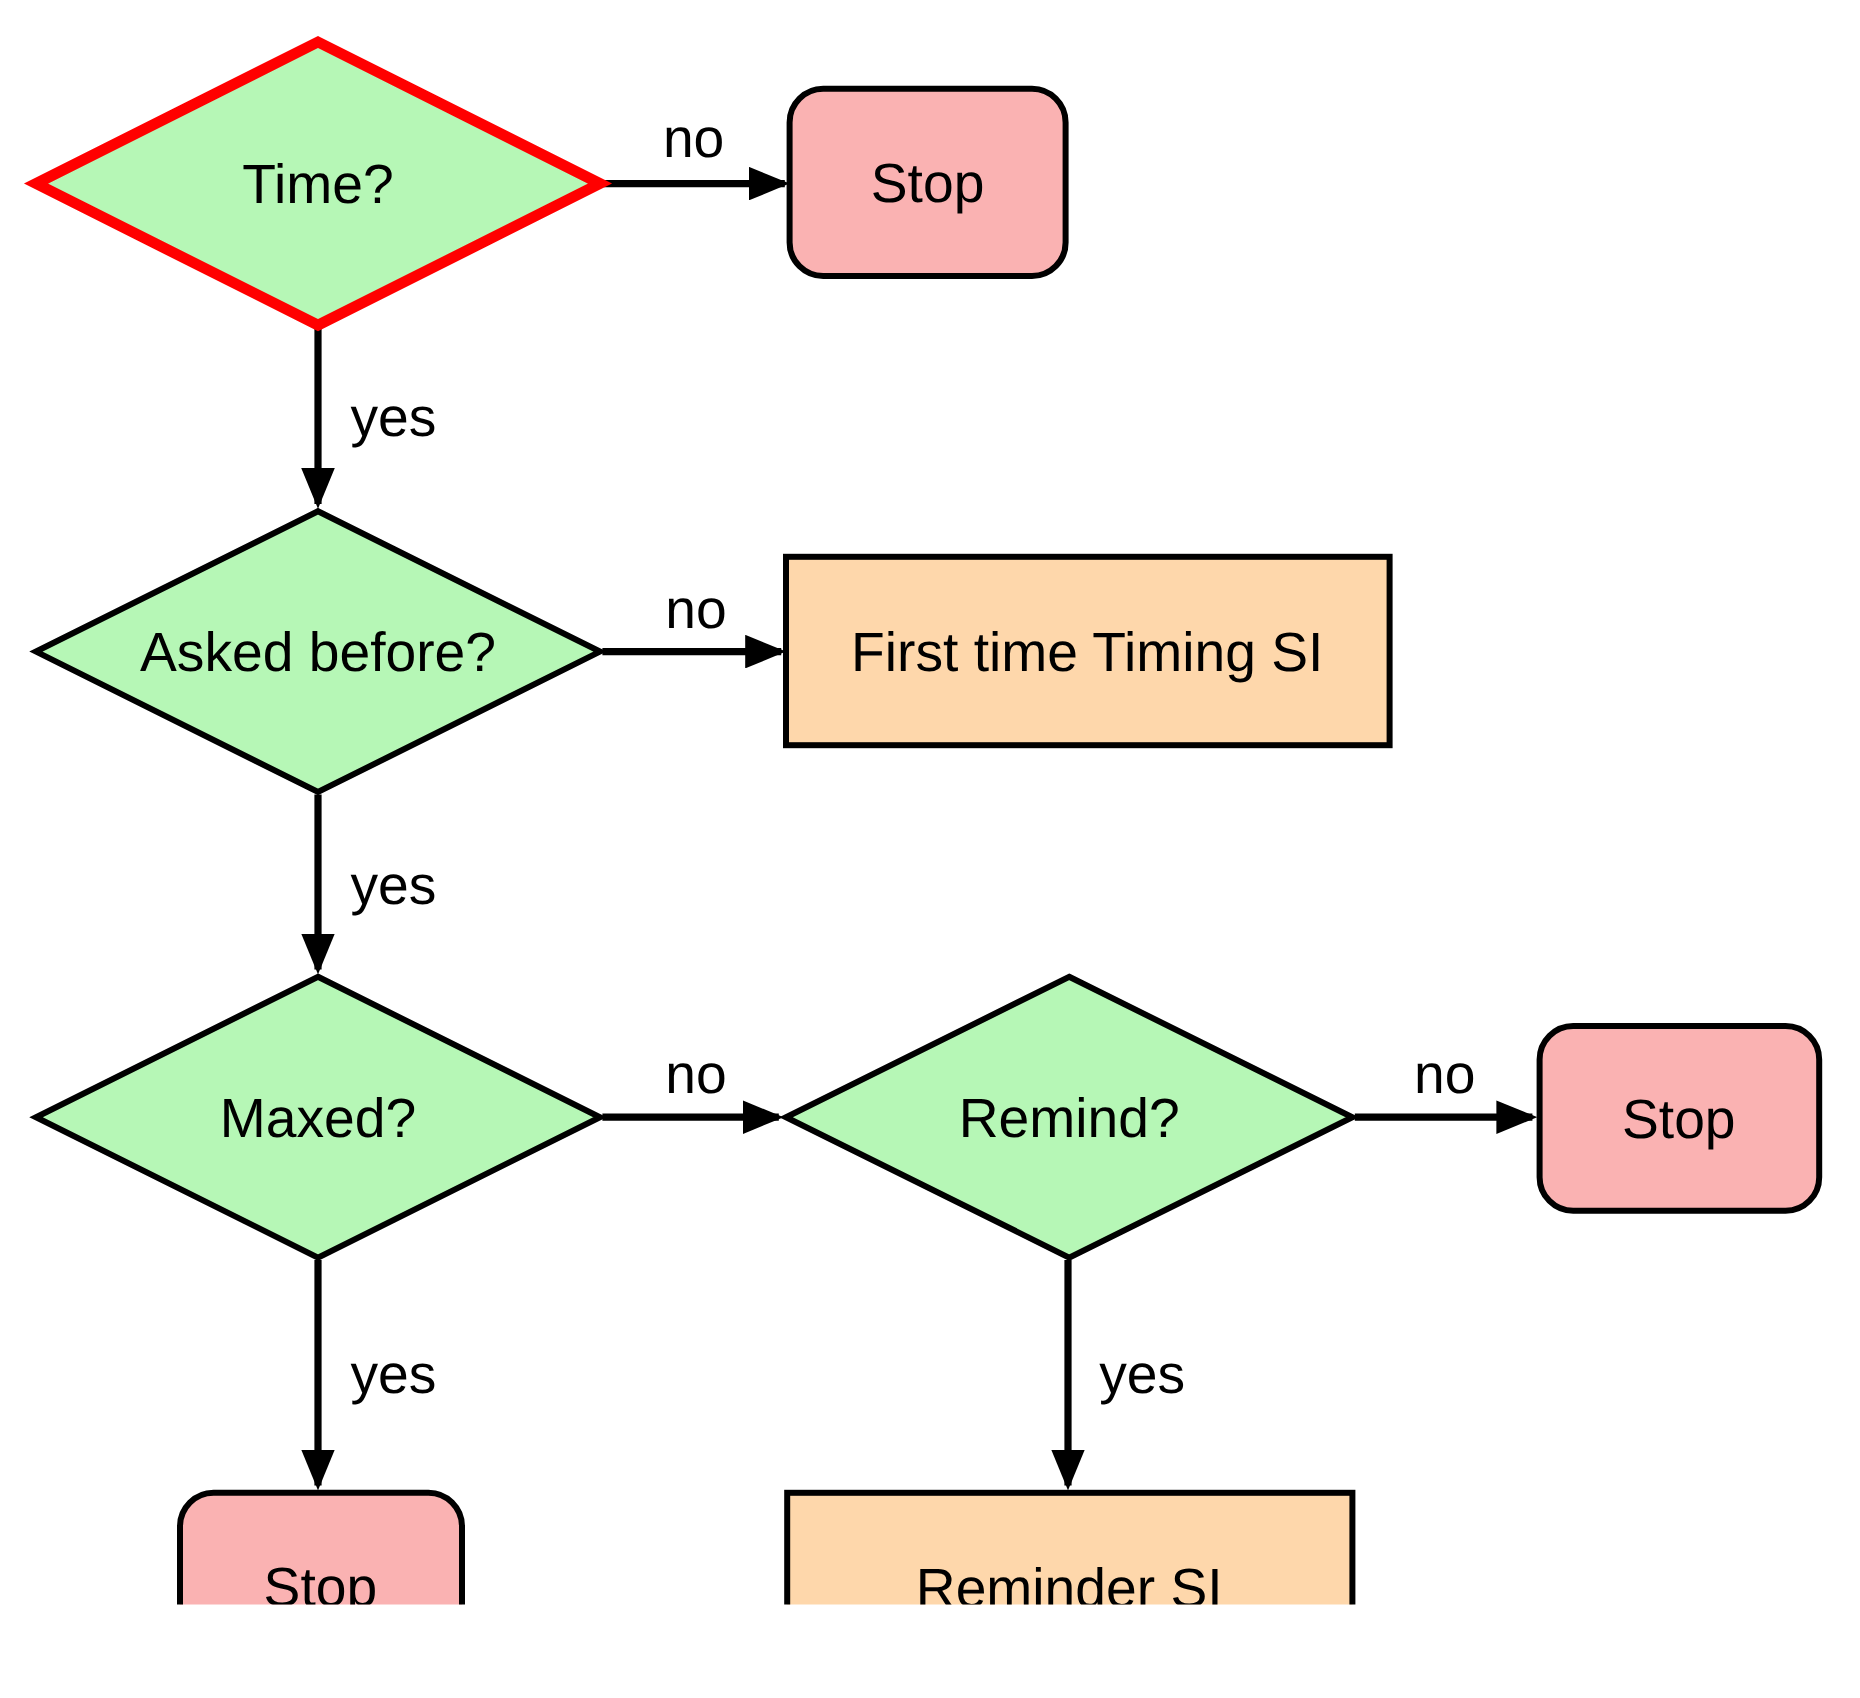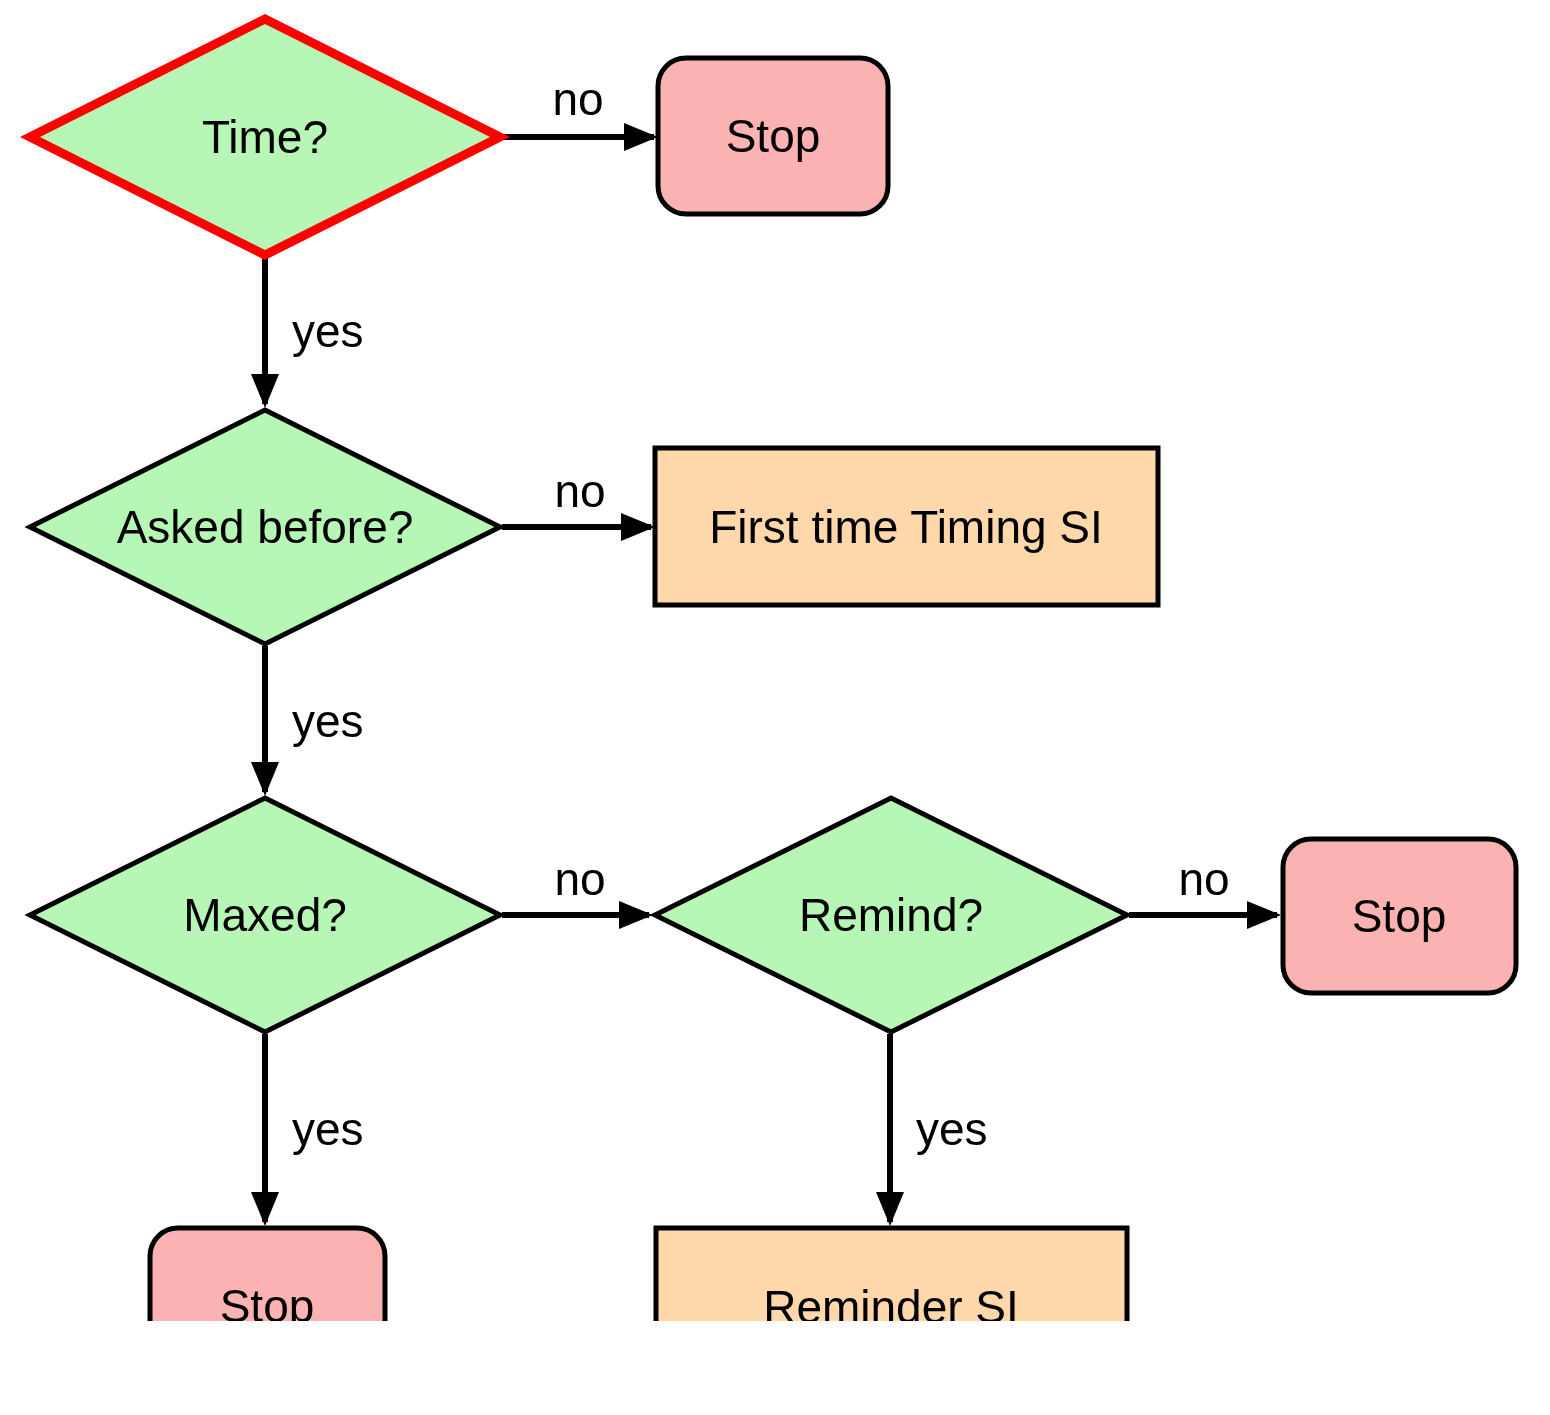--- a/index.html
+++ b/index.html
@@ -5,20 +5,21 @@
   html, body {
     margin: 0;
     padding: 0;
     background: #ffffff;
   }
   #stage {
     position: relative;
     width: 1550px;
     height: 1321px;
     background: #ffffff;
+    margin-top: 16px;
   }
   svg text {
     font-family: "Liberation Sans", sans-serif;
     font-size: 46px;
     font-weight: 400;
   }
 </style>
 </head>
 <body>
 

